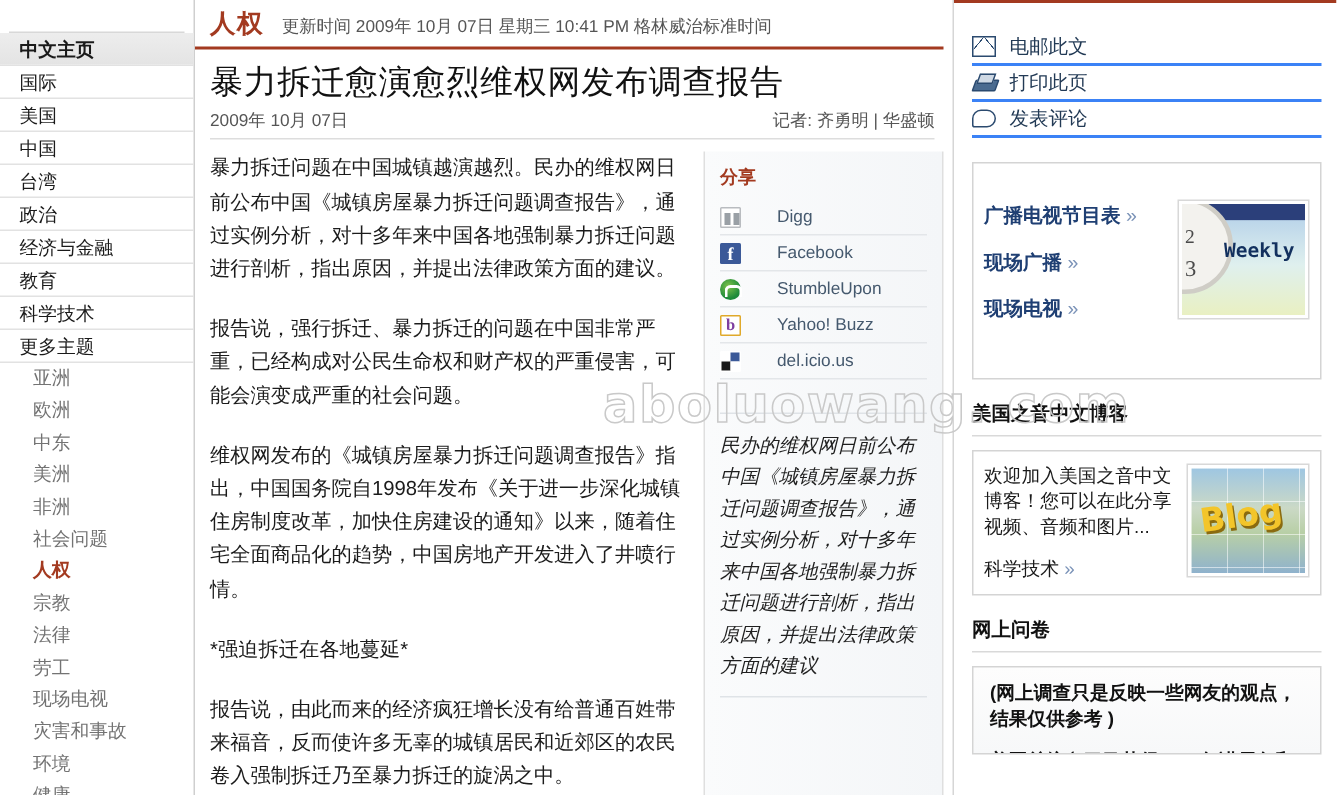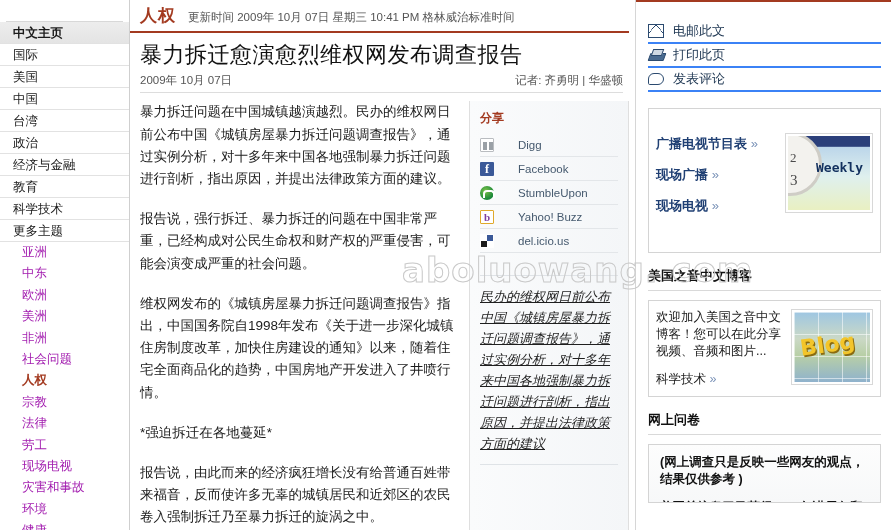--- a/index.html
+++ b/index.html
@@ -35,21 +35,21 @@
   }
   .nav-item.active {
     font-weight: bold;
     background: linear-gradient(to bottom, #ededed, #e4e4e4);
   }
   .nav-sub {
     height: 21.4px;
     line-height: 21.4px;
     padding-left: 22px;
     font-size: 12.5px;
-    color: #a21caf;
+    color: #737373;
     white-space: nowrap;
     cursor: pointer;
   }
   .nav-sub.current { color: #a33a20; font-weight: bold; }
 
   
   .center {
     flex: 1 1 auto;
     position: relative;
     padding: 0 0 0 0;
@@ -151,21 +151,20 @@
 
   .pullquote {
     margin-top: 22px;
     border-top: 1px solid #dfe3e7;
     border-bottom: 1px solid #dfe3e7;
     padding: 10px 0 10px 0;
     font-style: italic;
     font-size: 13px;
     line-height: 21px;
     color: #1f1f1f;
-    text-decoration: underline;
   }
 
   
   .right {
     width: 256px;
     flex: 0 0 256px;
     border-left: 1px solid #d6d6d6;
     padding: 0 10px 0 12px;
   }
   .right-top-rule { height: 2px; background: #a33a20; margin: 0 -10px 0 -12px; }
@@ -308,22 +307,22 @@
         <div class="nav-item">中国</div>
         <div class="nav-item">台湾</div>
         <div class="nav-item">政治</div>
         <div class="nav-item">经济与金融</div>
         <div class="nav-item">教育</div>
         <div class="nav-item">科学技术</div>
         <div class="nav-item">更多主题</div>
       </div>
     <div id="nav-sub">
         <div class="nav-sub">亚洲</div>
+        <div class="nav-sub">欧洲</div>
         <div class="nav-sub">中东</div>
-        <div class="nav-sub">欧洲</div>
         <div class="nav-sub">美洲</div>
         <div class="nav-sub">非洲</div>
         <div class="nav-sub">社会问题</div>
         <div class="nav-sub current">人权</div>
         <div class="nav-sub">宗教</div>
         <div class="nav-sub">法律</div>
         <div class="nav-sub">劳工</div>
         <div class="nav-sub">现场电视</div>
         <div class="nav-sub">灾害和事故</div>
         <div class="nav-sub">环境</div>

